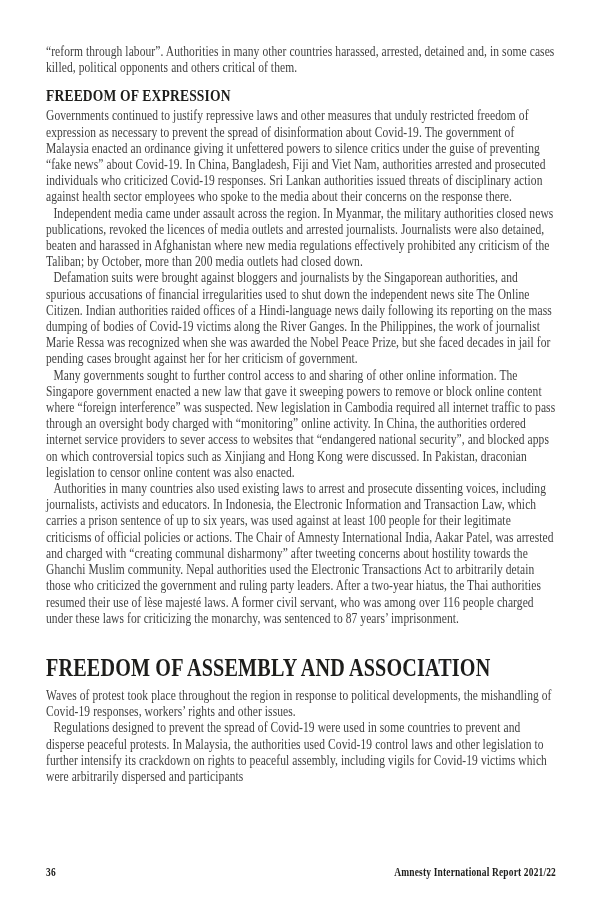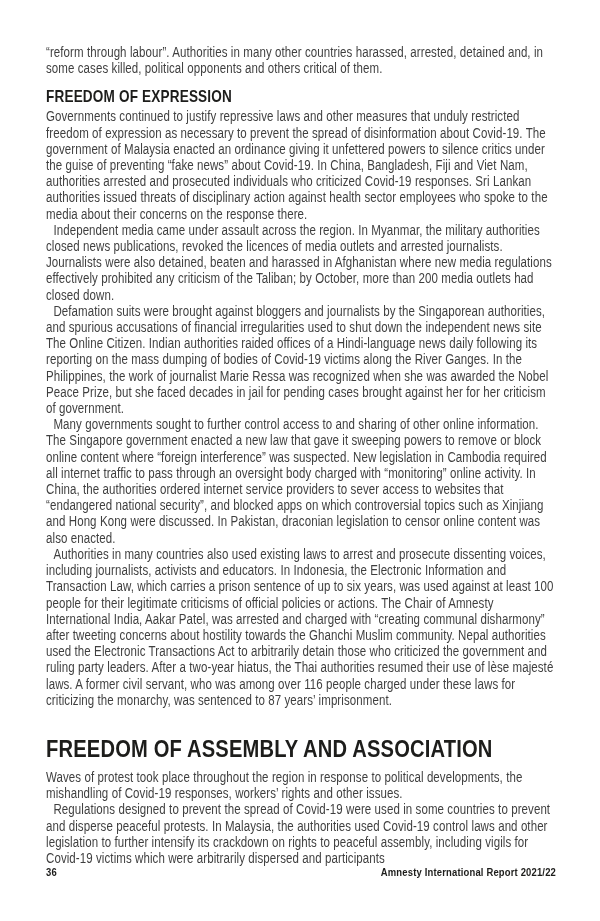--- a/index.html
+++ b/index.html
@@ -7,21 +7,21 @@
     padding: 0;
     background: #e8e8e8;
   }
   .page {
     position: relative;
     width: 600px;
     height: 921px;
     margin: 0 auto;
     background: #ffffff;
     overflow: hidden;
-    font-family: Liberation Sans, sans-serif;
+    font-family: Liberation Serif, serif;
   }
   
   .content {
     position: absolute;
     left: 46px;
     top: 44px;
     width: 620px;
     transform: scaleX(0.8226);
     transform-origin: 0 0;
   }

